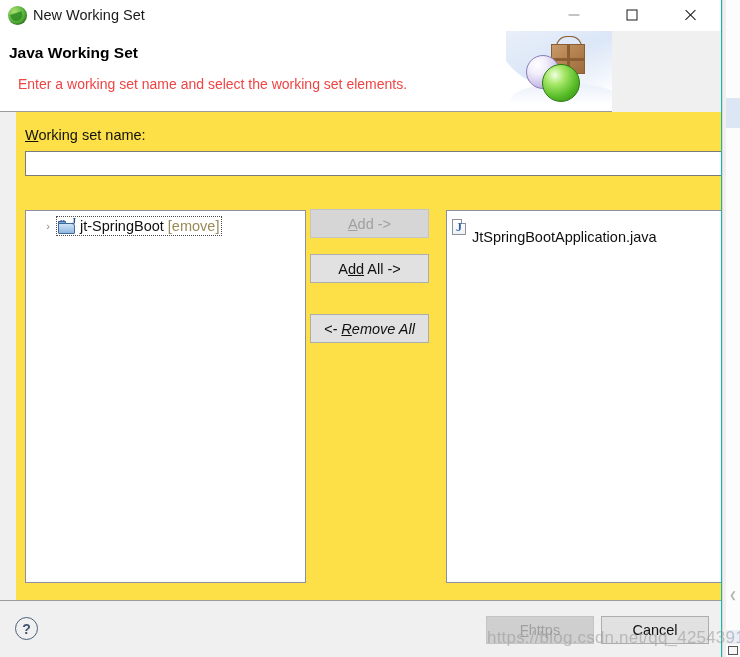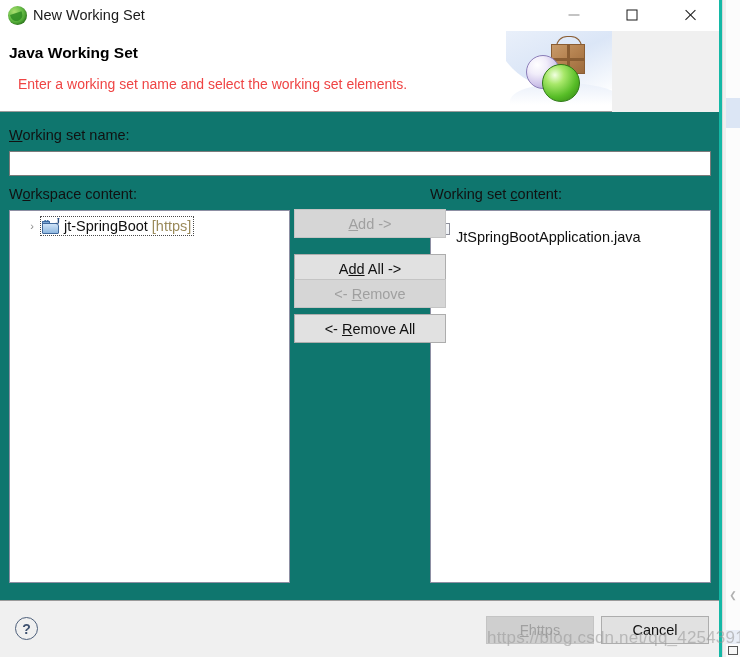--- a/index.html
+++ b/index.html
@@ -58,21 +58,21 @@
     background: #f7f7f7;
   }
 
   
   #dialog {
     position: absolute;
     left: 0; top: 0;
     width: 722px;
     height: 657px;
     background: #f0f0f0;
-    border-right: 3px solid #14b8a6;
+    border-right: 1px solid #14b8a6;
     box-sizing: border-box;
     overflow: hidden;
   }
 
   
   #titlebar {
     position: absolute;
     left: 0; top: 0;
     width: 721px; height: 31px;
     background: #ffffff;
@@ -237,23 +237,23 @@
     width: 38px; height: 38px;
     border-radius: 50%;
     background: radial-gradient(circle at 33% 28%, #f2ffe2 0%, #a8e86a 26%, #57bd27 62%, #2d7d12 100%);
     border: 1px solid #2f7a16;
     box-sizing: border-box;
   }
 
   
   #body-area {
     position: absolute;
-    left: 0; top: 112px;
+    left: 16px; top: 112px;
     width: 721px; height: 488px;
-    background: #0f766e;
+    background: #fde047;
   }
   #lbl-wsname {
     position: absolute;
     left: 9px; top: 15px;
     font-size: 14.5px;
     color: #111111;
     white-space: nowrap;
   }
   #input-wsname {
     position: absolute;
@@ -419,41 +419,41 @@
     font-size: 14.5px;
     color: #101010;
     white-space: nowrap;
     margin-top: 20px;
   }
 
   
   .xfer-btn {
     position: absolute;
     left: 294px;
-    width: 152px;
+    width: 119px;
     height: 29px;
     box-sizing: border-box;
     font-family: "Liberation Sans", sans-serif;
     font-size: 14.5px;
     text-align: center;
     padding: 0;
     cursor: default;
     background: #e1e1e1;
     border: 1px solid #adadad;
     color: #111111;
   }
   .xfer-btn.disabled {
     color: #a0a0a0;
     background: #d6d6d6;
     border: 1px solid #c4c4c4;
   }
   #btn-add       { top: 97px; }
   #btn-add-all   { top: 132px; margin-top: 10px; }
   #btn-remove    { top: 167px; }
-  #btn-remove-all{ top: 202px; }
+  #btn-remove-all{ top: 202px; font-style: italic; }
 
   .mn { text-decoration: underline; }
 
   
   #footer {
     position: absolute;
     left: 0; top: 600px;
     width: 721px; height: 57px;
     background: #f0f0f0;
     border-top: 1px solid #9b9b9b;
@@ -553,54 +553,51 @@
       <div class="ball-green"></div>
     </div>
   </div>
 
   <div id="body-area">
 
     <div id="lbl-wsname"><span class="mn">W</span><span>orking set name:</span></div>
 
     <input id="input-wsname" type="text" value="" style="">
 
-    <div id="lbl-workspace"><span>W</span><span class="mn">o</span><span>rkspace content:</span></div>
-
-    <div id="lbl-wscontent"><span>Working set </span><span class="mn">c</span><span>ontent:</span></div>
+
 
     <div class="list-panel" id="tree-panel">
       <div id="tree-row">
         <div id="tree-arrow">›</div>
         <div id="tree-focus">
           <span class="proj-icon">
             <span class="tab"></span>
             <span class="folder"></span>
             <span class="smark">••</span>
             <span class="jmark">J</span>
           </span>
           <span id="tree-label">jt-SpringBoot</span>
-          <span id="tree-suffix">[https]</span>
+          <span id="tree-suffix">[emove]</span>
         </div>
       </div>
     </div>
 
     <div class="list-panel" id="wsc-panel">
       <div id="wsc-row">
         <span class="java-icon">
           <span class="jletter">J</span>
         </span>
         <span id="wsc-label">JtSpringBootApplication.java</span>
       </div>
     </div>
 
     <button class="xfer-btn disabled" id="btn-add"><span></span><span class="mn">A</span><span>dd -&gt;</span></button>
 
     <button class="xfer-btn" id="btn-add-all"><span>A</span><span class="mn">dd</span><span> All -&gt;</span></button>
 
-    <button class="xfer-btn disabled" id="btn-remove"><span>&lt;- </span><span class="mn">R</span><span>emove</span></button>
 
     <button class="xfer-btn" id="btn-remove-all"><span>&lt;- </span><span class="mn">R</span><span>emove All</span></button>
   </div>
 
   <div id="footer">
     <button id="help-btn">?</button>
 
     <button class="nav-btn" id="btn-back"><span>&lt; </span><span class="mn">B</span><span>ack</span></button>
 
 

